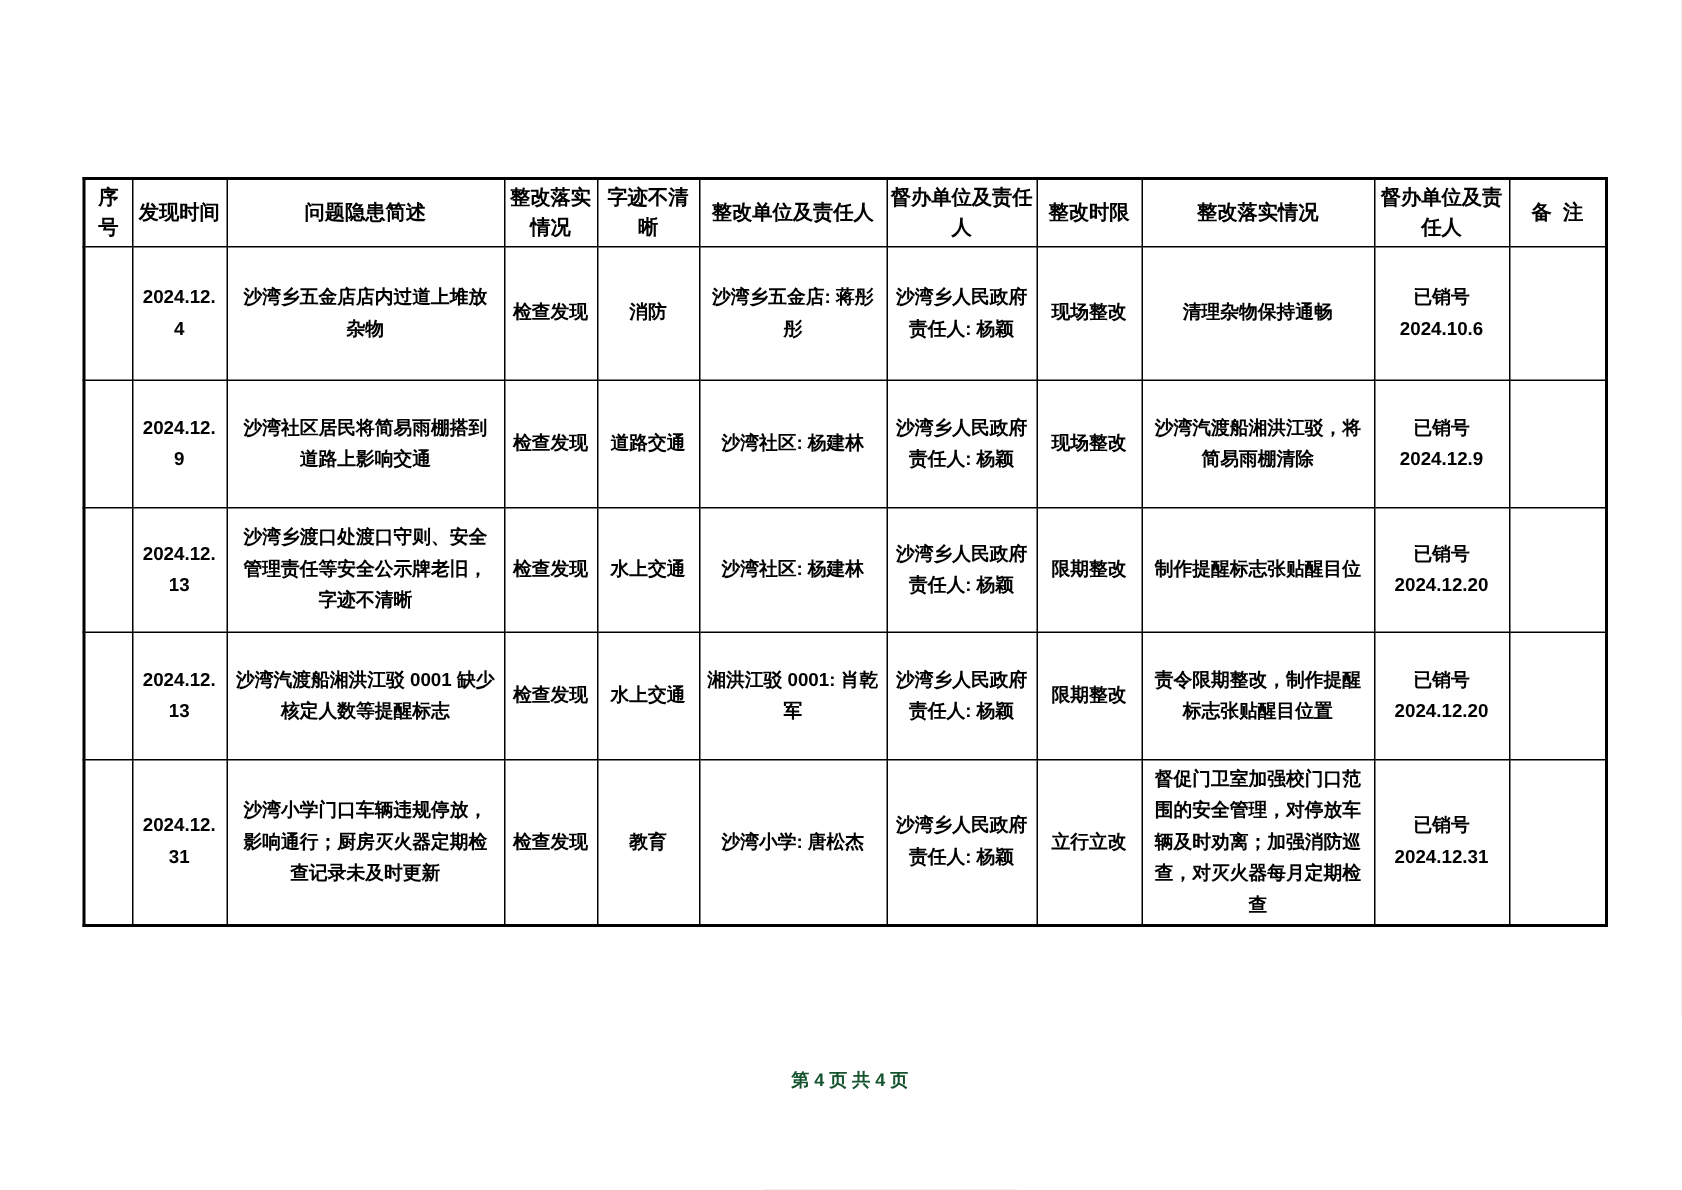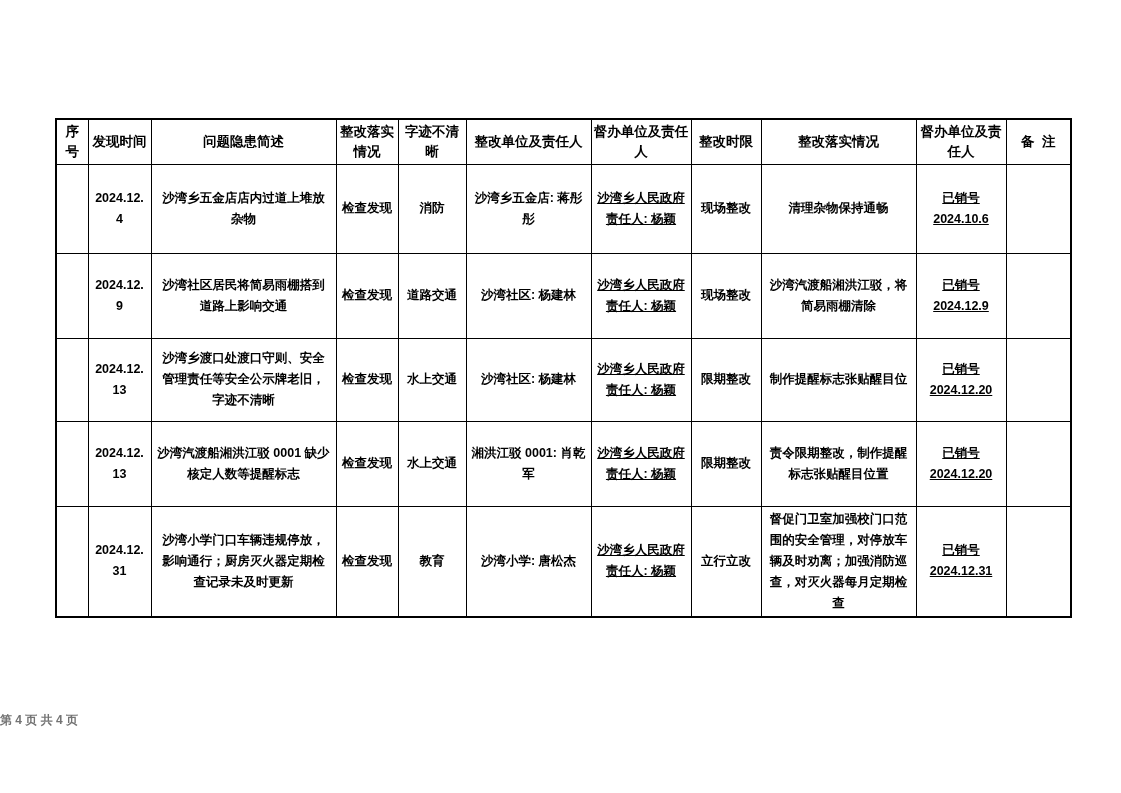--- a/index.html
+++ b/index.html
@@ -42,30 +42,31 @@
   }
   thead tr { height: 45px; margin-left: 20px; }
   tbody tr:nth-child(1) { height: 89px; }
   tbody tr:nth-child(2) { height: 85px; }
   tbody tr:nth-child(3) { height: 83px; }
   tbody tr:nth-child(4) { height: 85px; }
   tbody tr:nth-child(5) { height: 108px; }
   td.left { text-align: left; }
   td.desc { padding: 2px 7px; }
   td.date { word-break: break-all; padding: 2px 4px; }
-  td .ln { display: block; text-decoration: underline; }
+  td .ln { display: block; }
   .footer {
     position: absolute;
     top: 712px;
     left: 0;
     width: 100%;
-    text-align: left;
+    text-align: center;
     font-size: 12px;
     font-weight: 700;
-    color: #737373;
+    color: #14532d;
+    padding-left: 12px;
   }
 </style>
 </head>
 <body>
 
 <div class="page">
 
   <table class="hazard">
     <colgroup>
       <col style="width:32px">

